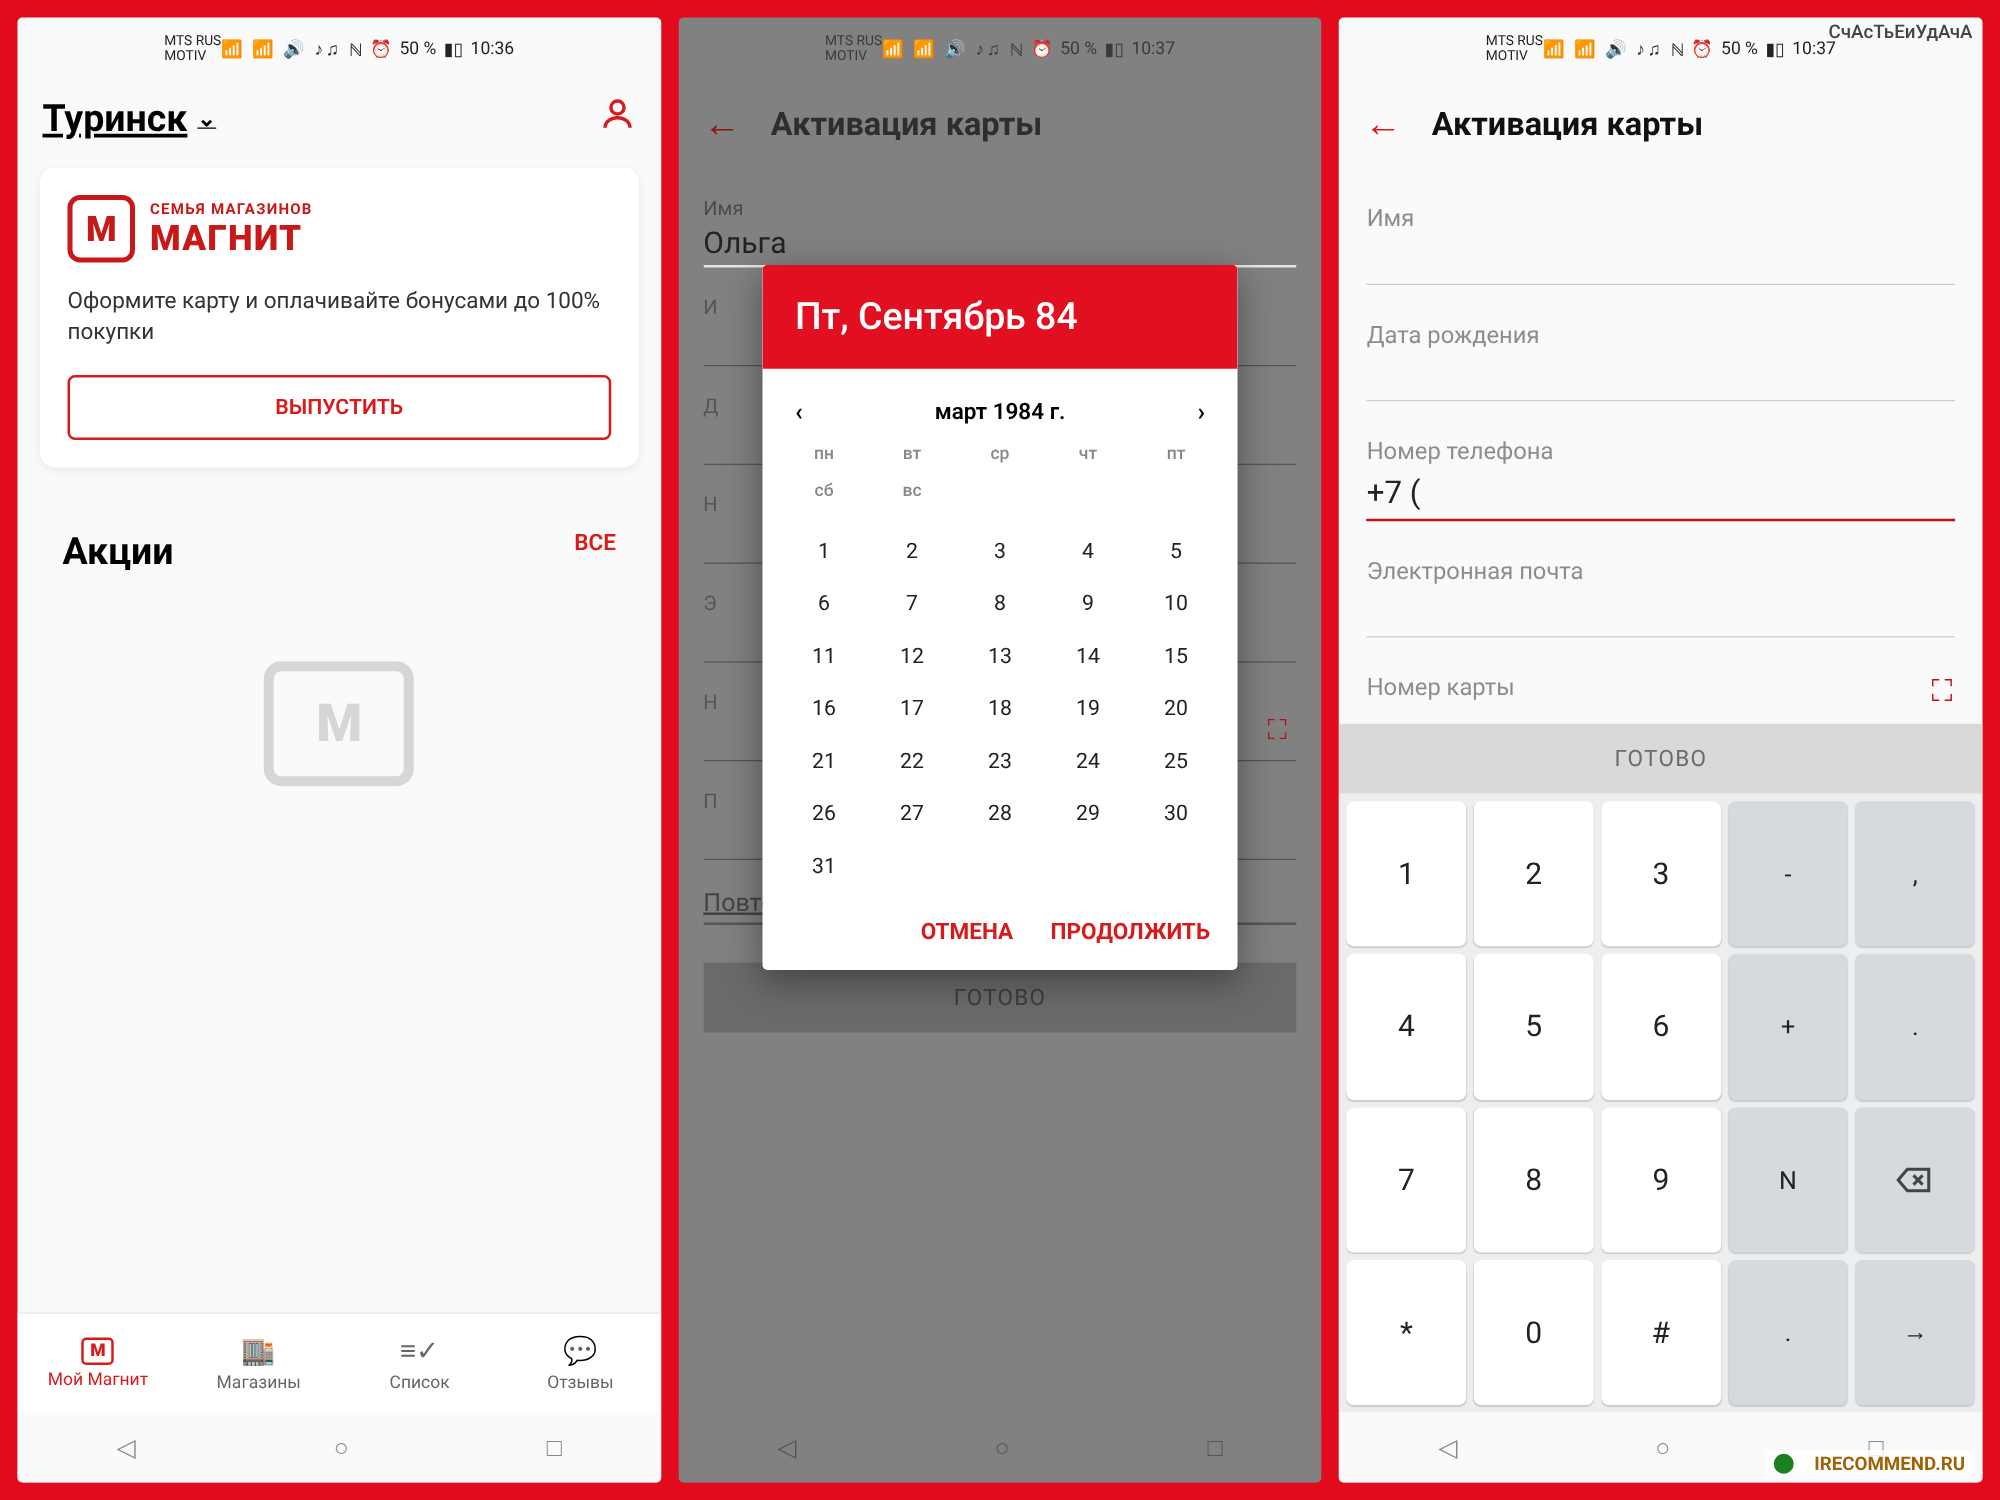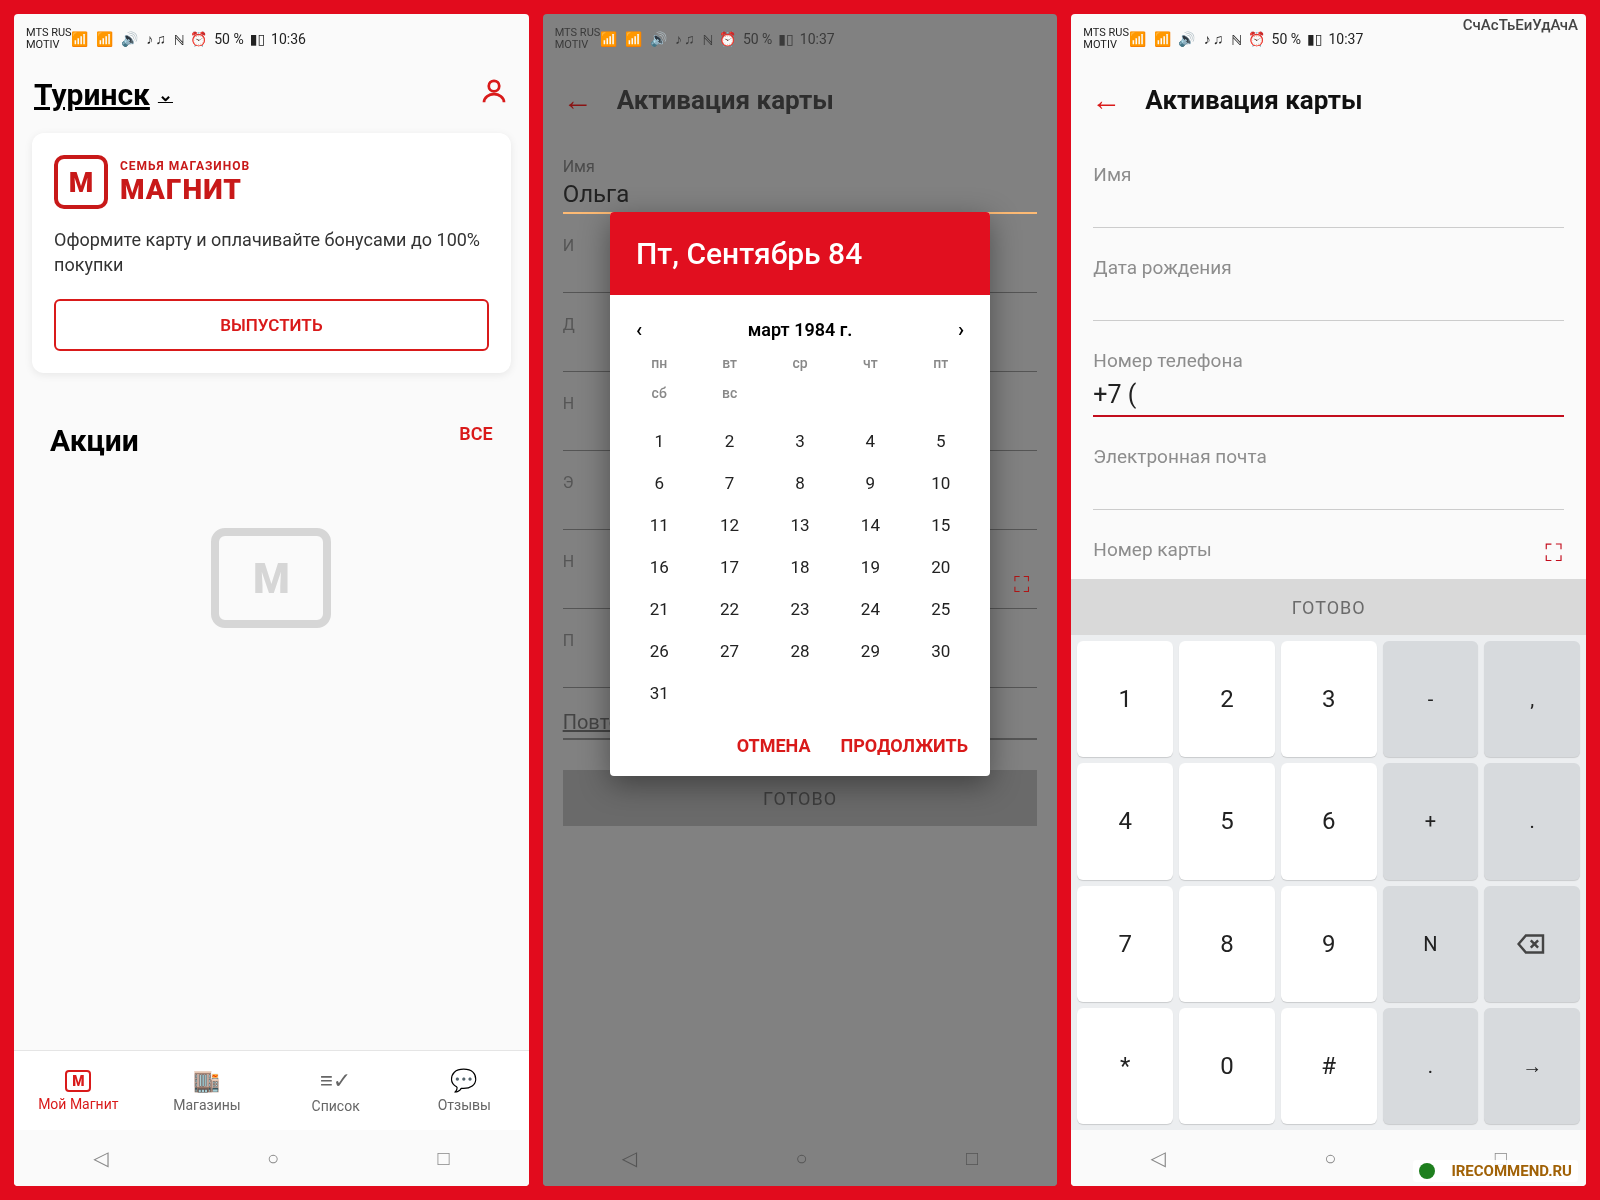--- a/index.html
+++ b/index.html
@@ -1,19 +1,19 @@
 <!DOCTYPE html>
 <html><head>
 <meta charset="utf-8">
 <style>
   * { box-sizing: border-box; margin: 0; padding: 0; font-family: -apple-system, BlinkMacSystemFont, "Segoe UI", Roboto, Arial, sans-serif; }
   body { background: #e20b1d; width: 1600px; height: 1200px; display: flex; gap: 14px; padding: 14px; }
   .phone { flex: 1; background: #fafafa; border-radius: 4px; display: flex; flex-direction: column; height: 100%; overflow: hidden; position: relative; }
   .phone.dim { background: #818181; }
-  .statusbar { height: 50px; display: flex; align-items: center; justify-content: flex-start; padding: 0 12px; font-size: 13px; color: #222; }
+  .statusbar { height: 50px; display: flex; align-items: center; justify-content: center; padding: 0 12px; font-size: 13px; color: #222; }
   .statusbar.dim { color: #3a3a3a; }
   .sb-left { font-size: 11px; line-height: 1.1; }
   .sb-right { display: flex; align-items: center; gap: 6px; font-size: 14px; }
   .sb-icons { letter-spacing: 2px; }
 
   
   .s1-header { display: flex; justify-content: space-between; align-items: center; padding: 12px 20px 20px; }
   .city { font-size: 30px; font-weight: 700; display: flex; align-items: center; gap: 8px; text-decoration: underline; }
   .chev-down { font-size: 18px; }
   .profile-icon { color: #d91a1a; font-size: 30px; }
@@ -37,21 +37,21 @@
   .nav-icon { font-size:22px;}
   .sysnav { height: 56px; display:flex; justify-content:space-around; align-items:center; color:#888; font-size:20px; background: inherit;}
   .sysnav.dim{ color:#555;}
 
   
   .s2-header { display:flex; align-items:center; gap: 24px; padding: 18px 20px; }
   .back-arrow { color:#8a1313; font-size: 30px; }
   .s2-title { font-size: 26px; font-weight: 700; color:#2e2e2e;}
   .dim-field { padding: 0 20px; margin-top: 22px; }
   .dim-label { font-size: 16px; color:#4b4b4b; margin-bottom: 4px;}
-  .dim-value { font-size: 24px; color:#222; border-bottom:2px solid #fdba74; padding-bottom:4px;}
+  .dim-value { font-size: 24px; color:#222; border-bottom:2px solid #e5e5e5; padding-bottom:4px;}
   .dim-value.cut { color:#333;text-decoration:underline;}
   .dim-line { border-bottom:1px solid #555; height: 34px;}
   .dim-field.muted .dim-label{ color:#555;}
   .ready-btn-dim { margin: 30px 20px 0; height: 56px; background:#6a6a6a; display:flex; align-items:center; justify-content:center; color:#3d3d3d; font-size:18px; letter-spacing:1px;}
   .datepicker { position:absolute; left: 50%; transform: translateX(-50%); top: 198px; width: 380px; background:#fff; border-radius:4px; box-shadow: 0 8px 30px rgba(0,0,0,0.4); overflow:hidden;}
   .dp-header { background:#e10f1f; color:#fff; padding: 22px 26px; font-size: 30px; font-weight:500; line-height:1.3;}
   .dp-month-row { display:flex; align-items:center; justify-content:space-between; padding: 18px 18px 10px; font-size:18px; font-weight:600;}
   .dp-arrow { font-size:20px; cursor:pointer; padding: 4px 8px;}
   .dp-grid { display:grid; grid-template-columns: repeat(5,1fr); text-align:center; padding: 0 14px 14px; row-gap: 14px;}
   .dp-dow { font-size:14px; color:#888; font-weight:500;}

